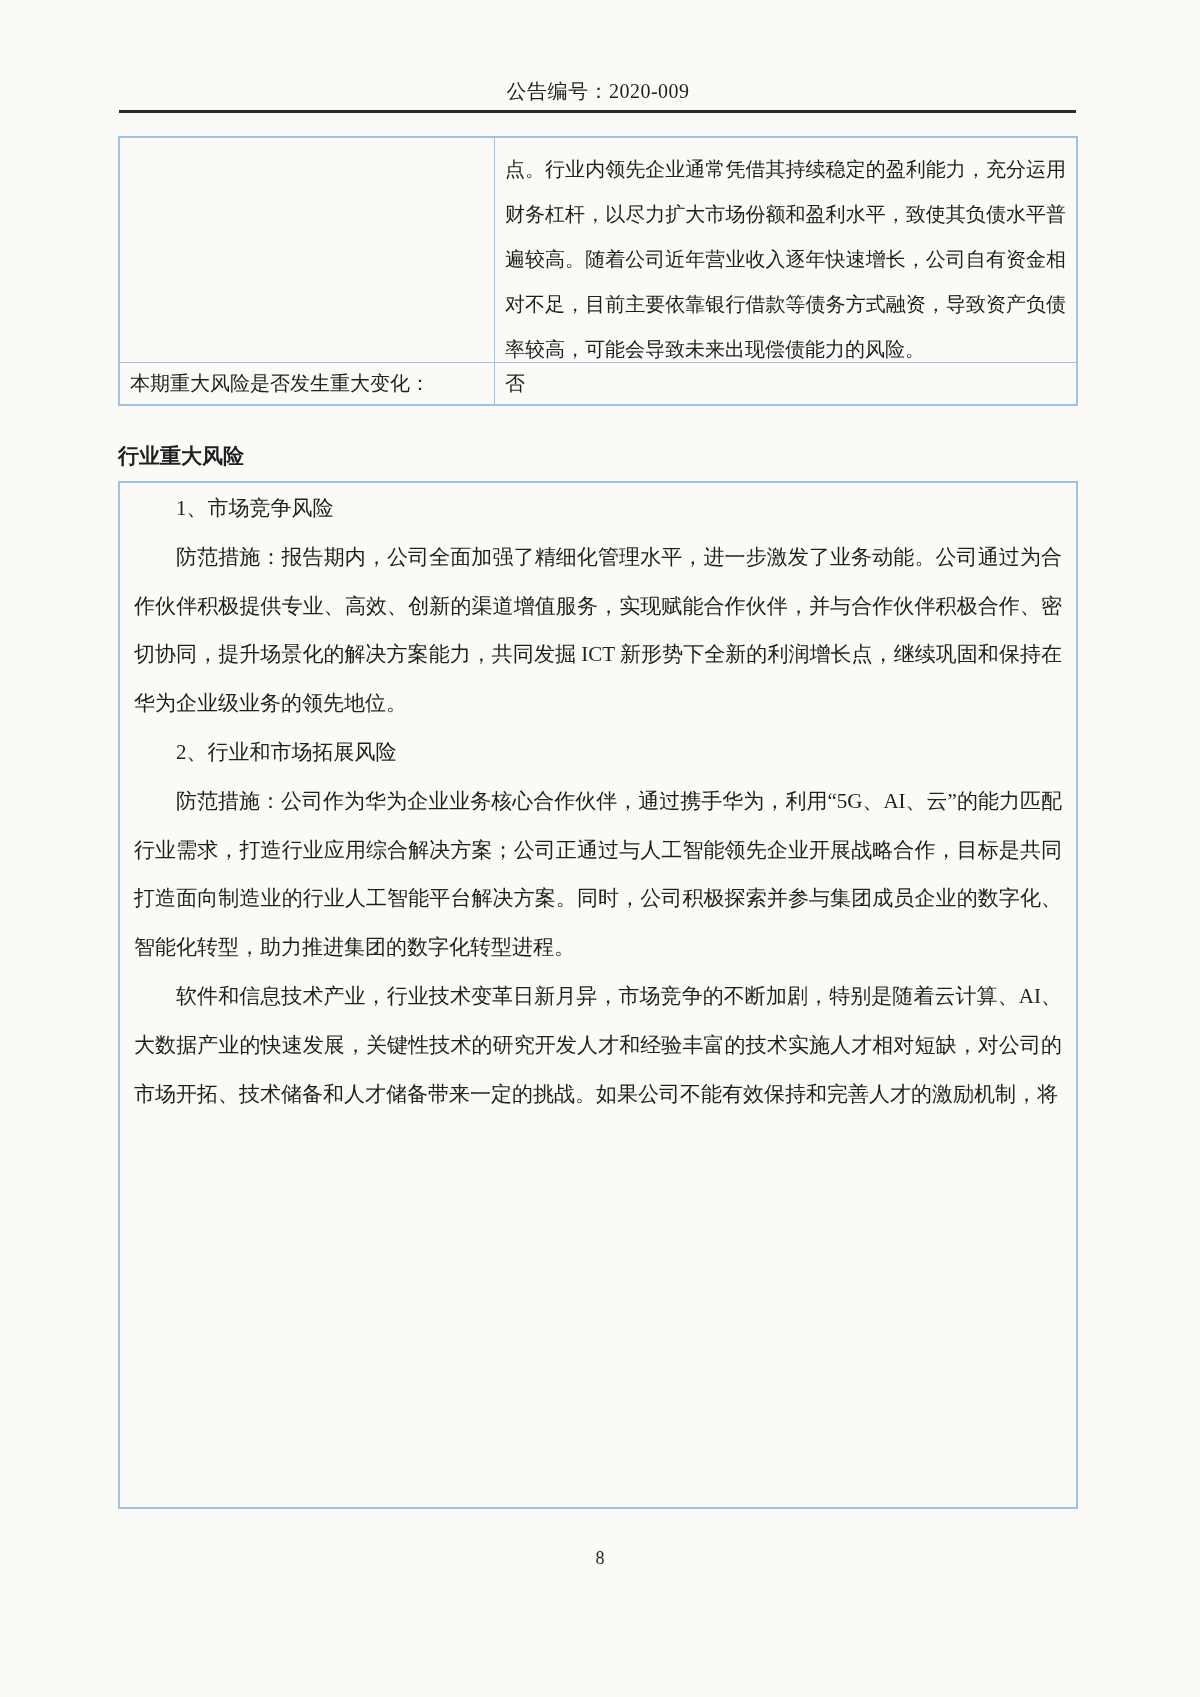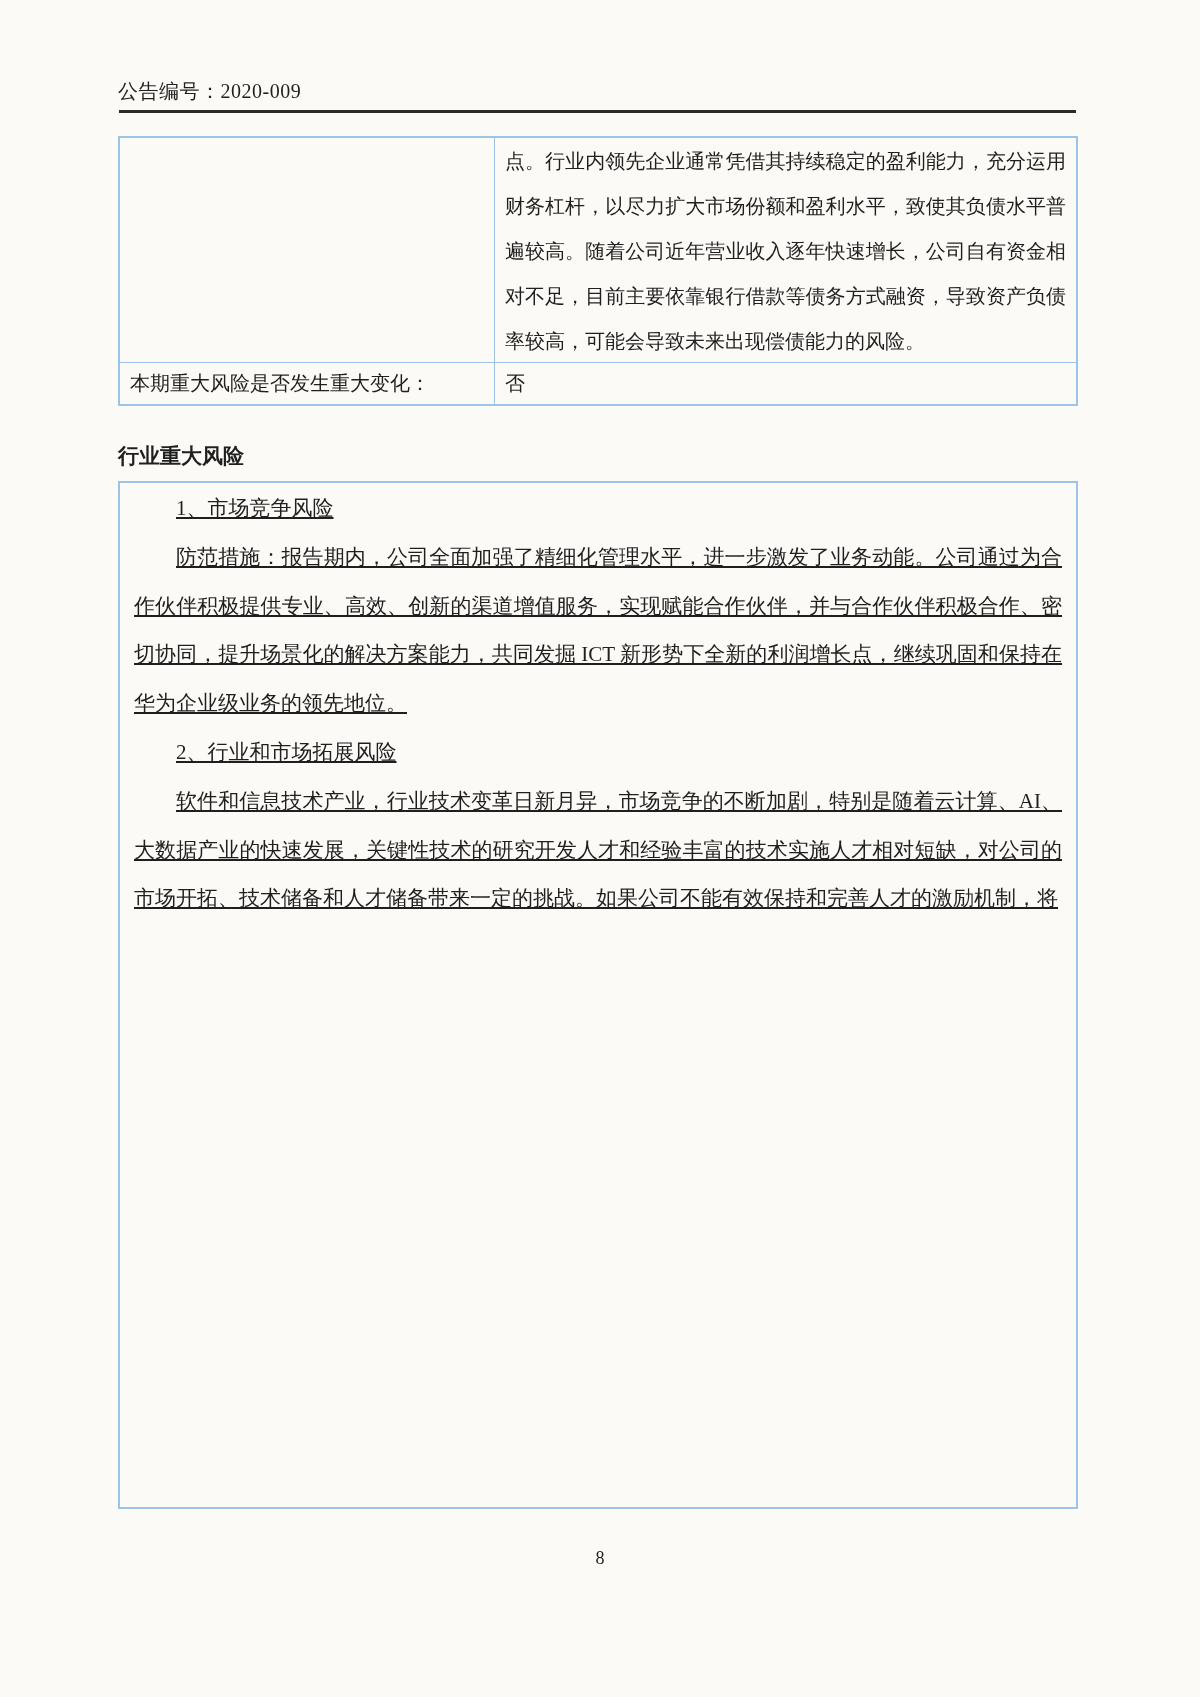--- a/index.html
+++ b/index.html
@@ -12,21 +12,21 @@
   body{
     width:1200px;height:1697px;
     background:var(--bg);
     color:var(--ink);
     font-family:"Liberation Serif","DejaVu Serif",serif;
     position:relative;
     overflow:hidden;
   }
   .doc-number{
     position:absolute;top:78px;left:118px;width:960px;
-    text-align:left;font-size:20px;letter-spacing:.5px;
+    text-align:center;font-size:20px;letter-spacing:.5px;
   }
   .header-rule{
     position:absolute;top:110px;left:119px;width:957px;height:2.6px;
     background:var(--rule);
   }
   .risk-table{
     position:absolute;top:136px;left:118px;width:960px;
     box-sizing:border-box;
     border:2px solid var(--accent);
     display:grid;
@@ -35,35 +35,34 @@
     background:transparent;
   }
   .risk-table .cell{
     box-sizing:border-box;
     font-size:20px;
     padding:0 10px;
   }
   .risk-table .col-right{border-left:1.6px solid var(--accent);}
   .risk-table .row-2{border-top:1.6px solid var(--accent);display:flex;align-items:center;}
   .risk-table .cell p{
-    margin:0;padding-top:1px;
+    margin:0;padding-top:9px;
     line-height:45px;
     text-align:justify;
   }
   .section-title{
     position:absolute;top:442px;left:118px;
     font-size:21px;font-weight:bold;
   }
   .risk-box{
     position:absolute;top:481px;left:118px;width:960px;height:1028px;
     box-sizing:border-box;
     border:2px solid var(--accent);
     padding:1px 14px 2px 14px;
     overflow:hidden;
-    text-decoration:underline;
   }
   .risk-box p{
     margin:0;
     font-size:21px;
     line-height:48.8px;
     text-align:justify;
     text-indent:2em;
   }
   .page-number{
     position:absolute;top:1548px;left:0;width:1200px;
@@ -85,16 +84,17 @@
   <div class="cell col-left row-2">本期重大风险是否发生重大变化：</div>
   <div class="cell col-right row-2">否</div>
 </div>
 
 <div class="section-title">行业重大风险</div>
 
 <div class="risk-box">
   <p>1、市场竞争风险</p>
   <p>防范措施：报告期内，公司全面加强了精细化管理水平，进一步激发了业务动能。公司通过为合作伙伴积极提供专业、高效、创新的渠道增值服务，实现赋能合作伙伴，并与合作伙伴积极合作、密切协同，提升场景化的解决方案能力，共同发掘 ICT 新形势下全新的利润增长点，继续巩固和保持在华为企业级业务的领先地位。</p>
   <p>2、行业和市场拓展风险</p>
+  <p>防范措施：公司作为华为企业业务核心合作伙伴，通过携手华为，利用“5G、AI、云”的能力匹配行业需求，打造行业应用综合解决方案；公司正通过与人工智能领先企业开展战略合作，目标是共同打造面向制造业的行业人工智能平台解决方案。同时，公司积极探索并参与集团成员企业的数字化、智能化转型，助力推进集团的数字化转型进程。</p>
   <p>软件和信息技术产业，行业技术变革日新月异，市场竞争的不断加剧，特别是随着云计算、AI、大数据产业的快速发展，关键性技术的研究开发人才和经验丰富的技术实施人才相对短缺，对公司的市场开拓、技术储备和人才储备带来一定的挑战。如果公司不能有效保持和完善人才的激励机制，将</p>
 </div>
 
 <div class="page-number">8</div>
 
 </body></html>

